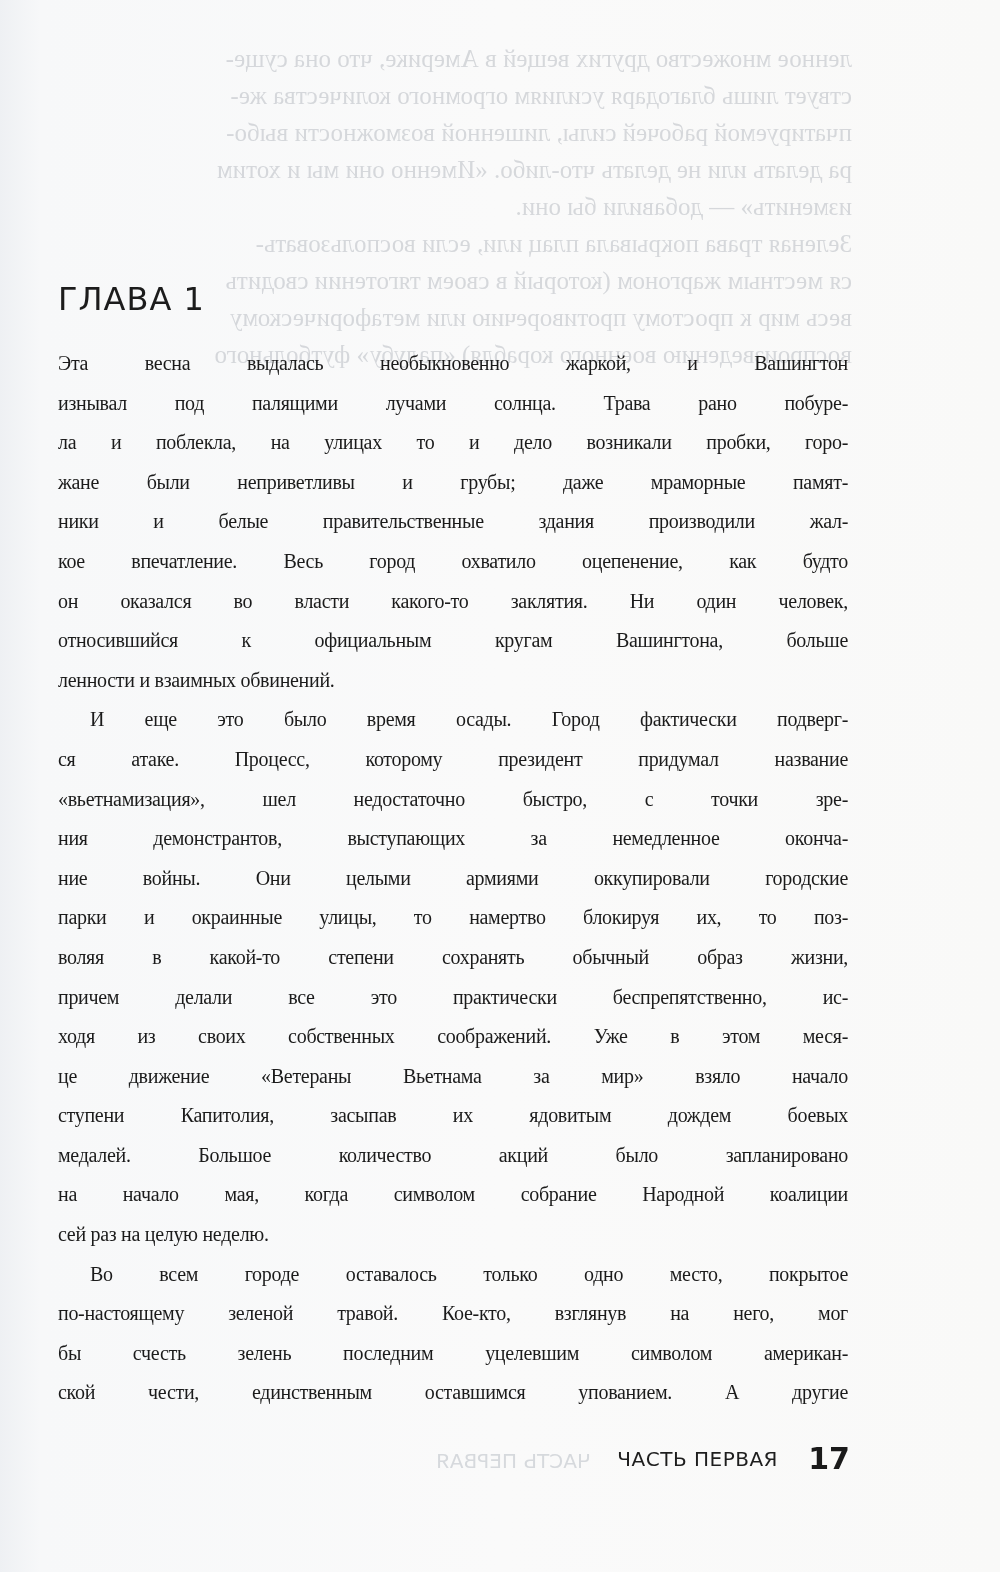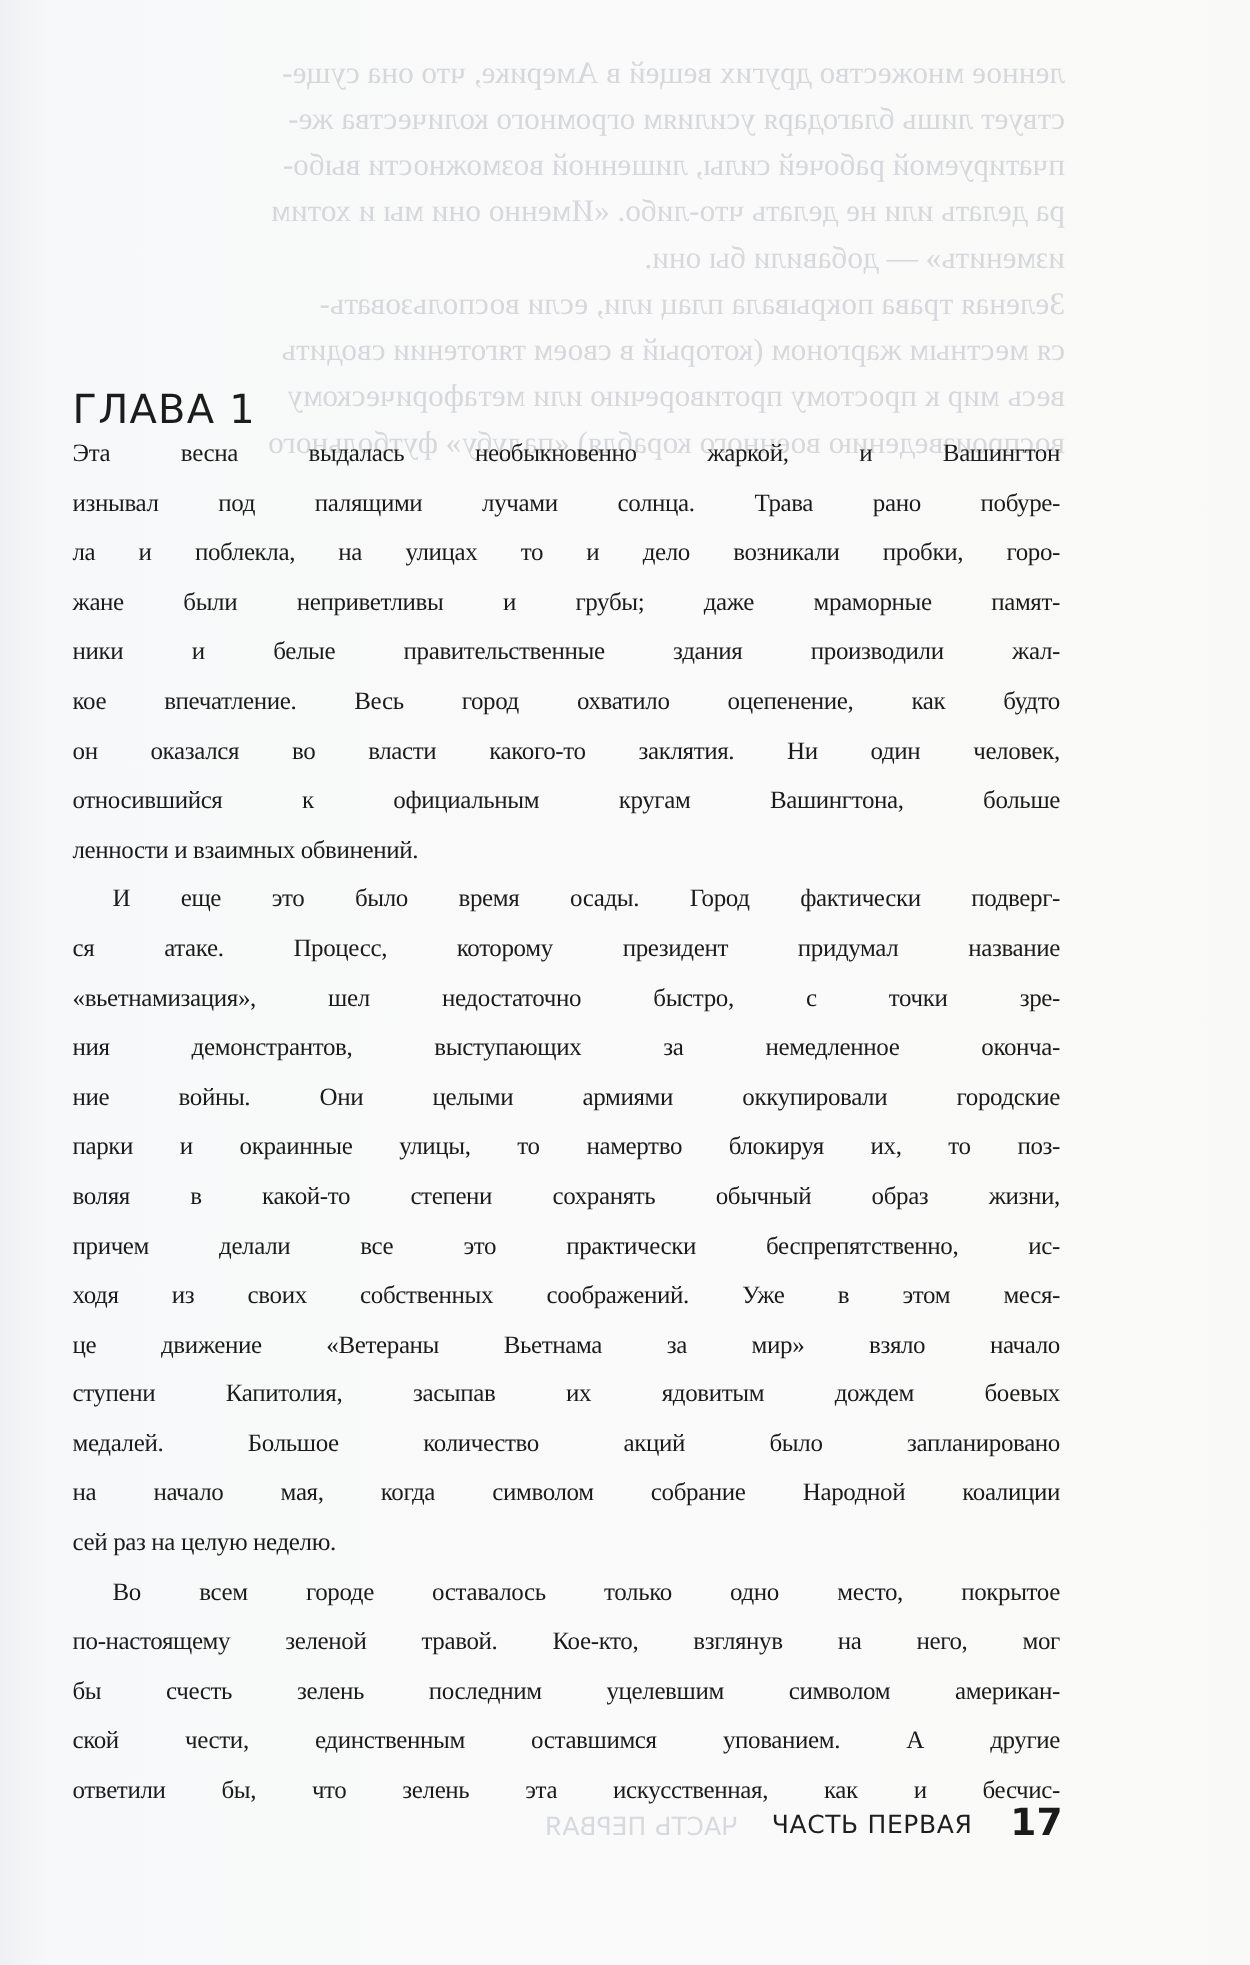--- a/index.html
+++ b/index.html
@@ -30,21 +30,21 @@
       line-height: 37px;
       color: #b9bdc3;
       opacity: 0.55;
       text-align: justify;
       white-space: normal;
     }
     .bleed p { margin: 0; }
     .chapter-title {
       position: absolute;
       left: 58px;
-      top: 308px;
+      top: 280px;
       font-family: "DejaVu Sans", sans-serif;
       font-size: 32px;
       letter-spacing: 1px;
       color: #1c1c1c;
       font-weight: normal;
       margin: 0;
     }
     .body-text {
       position: absolute;
       left: 58px;
@@ -152,21 +152,20 @@
       <span class="line">ступени Капитолия, засыпав их ядовитым дождем боевых</span>
       <span class="line">медалей. Большое количество акций было запланировано</span>
       <span class="line">на начало мая, когда символом собрание Народной коалиции</span>
       <span class="line last">сей раз на целую неделю.</span>
     </div>
     <div>
       <span class="line indent">Во всем городе оставалось только одно место, покрытое</span>
       <span class="line">по-настоящему зеленой травой. Кое-кто, взглянув на него, мог</span>
       <span class="line">бы счесть зелень последним уцелевшим символом американ-</span>
       <span class="line">ской чести, единственным оставшимся упованием. А другие</span>
-      <span class="line">ответили бы, что зелень эта искусственная, как и бесчис-</span>
     </div>
   </div>
 
   <div class="footer">
     <span class="footer-bleed">ЧАСТЬ ПЕРВАЯ</span>
     <span class="running-head">ЧАСТЬ ПЕРВАЯ</span>
     <span class="page-number">17</span>
   </div>
 
 </div>

